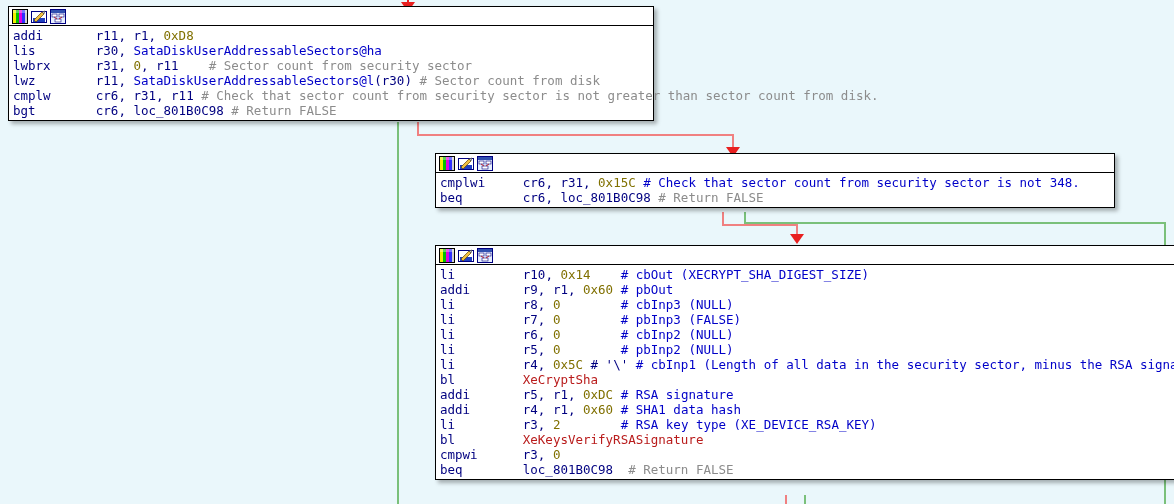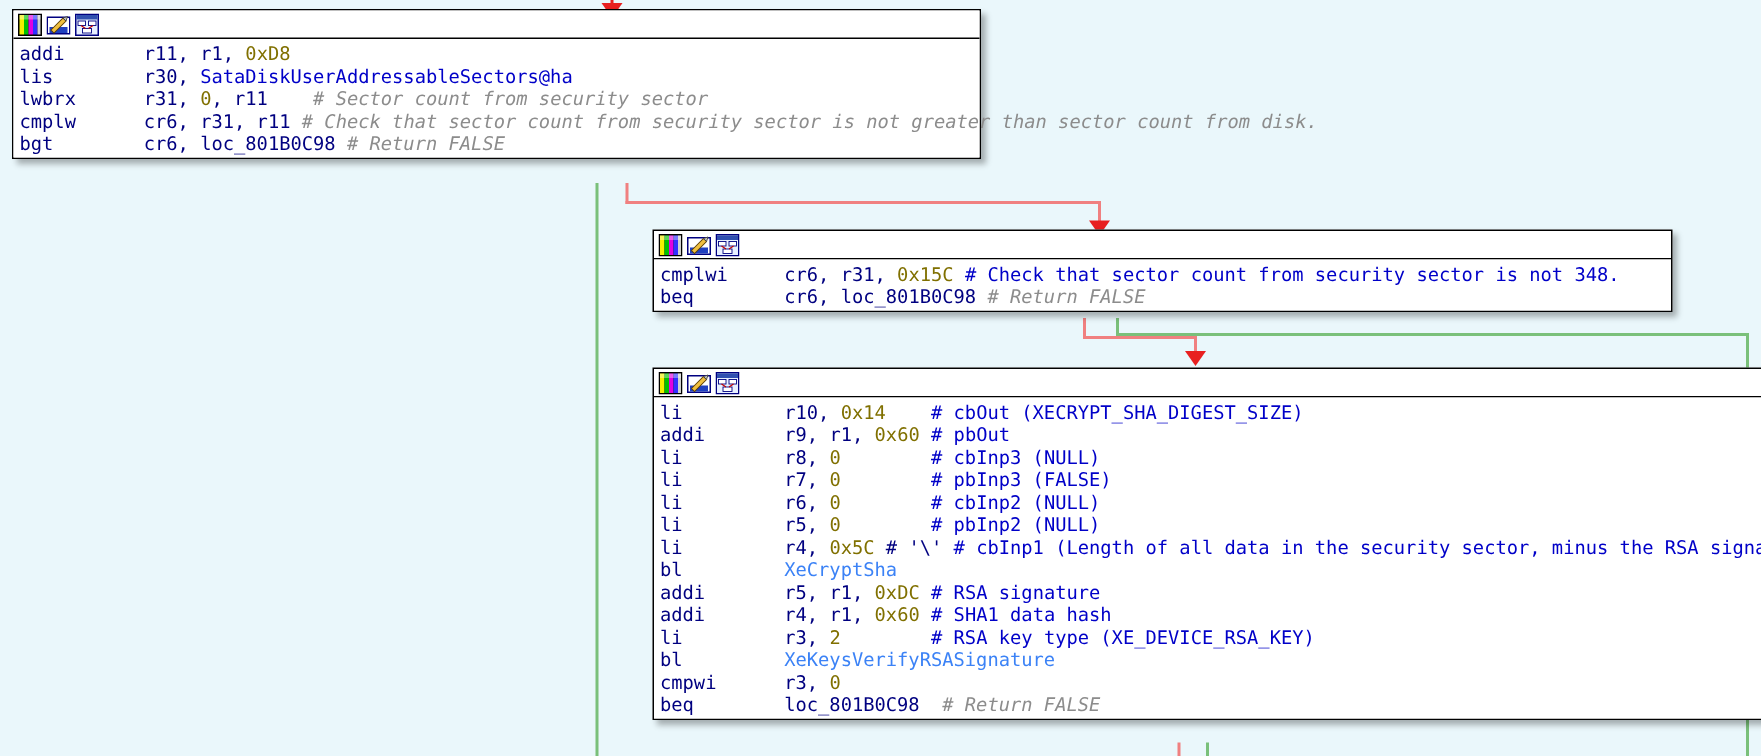--- a/index.html
+++ b/index.html
@@ -73,23 +73,23 @@
     font-size: 12.5px;
     line-height: 15px;
     height: 15px;
     color: #000080;
   }
   .mnem   { color: #000080; }
   .reg    { color: #000080; }
   .num    { color: #807000; }
   .name   { color: #0000c8; }
   .loc    { color: #000080; text-decoration: none; }
-  .cmt    { color: #8c8c8c; font-style: italic; }
+  .cmt    { color: #8c8c8c; }
   .cmtblue{ color: #0000c8; }
-  .func   { color: #3b82f6; }
+  .func   { color: #b91c1c; }
 </style>
 </head>
 <body>
 
 <div class="edge v" style="left:407px; top:0px; height:4px; background:#e82020;"></div>
 <div class="arrowhead" style="left:401px; top:2px;"></div>
 
 <div class="edge v green" style="left:397px; top:122px; height:382px;"></div>
 
 <div class="edge v" style="left:417px; top:122px; height:14px;"></div>
@@ -138,20 +138,21 @@
         <rect x="9" y="5" width="5" height="3" fill="#ffffff" stroke="#000080" stroke-width="0.6"></rect>
         <rect x="5" y="10" width="6" height="3" fill="#ffffff" stroke="#000080" stroke-width="0.6"></rect>
         <path d="M4 8 L7 10 M12 8 L9 10" stroke="#c00000" stroke-width="0.8"></path>
       </svg>
     </span>
   </div>
   <div class="node-body">
       <div class="line"><span class="mnem">addi</span><span>       </span><span class="reg">r11</span>, <span class="reg">r1</span>, <span class="num">0xD8</span></div>
       <div class="line"><span class="mnem">lis</span><span>        </span><span class="reg">r30</span>, <span class="name">SataDiskUserAddressableSectors@ha</span></div>
       <div class="line"><span class="mnem">lwbrx</span><span>      </span><span class="reg">r31</span>, <span class="num">0</span>, <span class="reg">r11</span><span>    </span><span class="cmt"># Sector count from security sector</span></div>
+      <div class="line"><span class="mnem">lwz</span><span>        </span><span class="reg">r11</span>, <span class="name">SataDiskUserAddressableSectors@l</span>(<span class="reg">r30</span>)<span> </span><span class="cmt"># Sector count from disk</span></div>
       <div class="line"><span class="mnem">cmplw</span><span>      </span><span class="reg">cr6</span>, <span class="reg">r31</span>, <span class="reg">r11</span><span> </span><span class="cmt"># Check that sector count from security sector is not greater than sector count from disk.</span></div>
       <div class="line"><span class="mnem">bgt</span><span>        </span><span class="reg">cr6</span>, <span class="loc">loc_801B0C98</span><span> </span><span class="cmt"># Return FALSE</span></div>
     </div>
 </div>
 
 <div class="node" style="left:435px; top:153px; width:680px;">
   <div class="node-titlebar">
     <span class="tbicon">
       <svg width="16" height="15" viewBox="0 0 16 15">
         <rect x="0" y="0" width="16" height="15" fill="#000"></rect>

